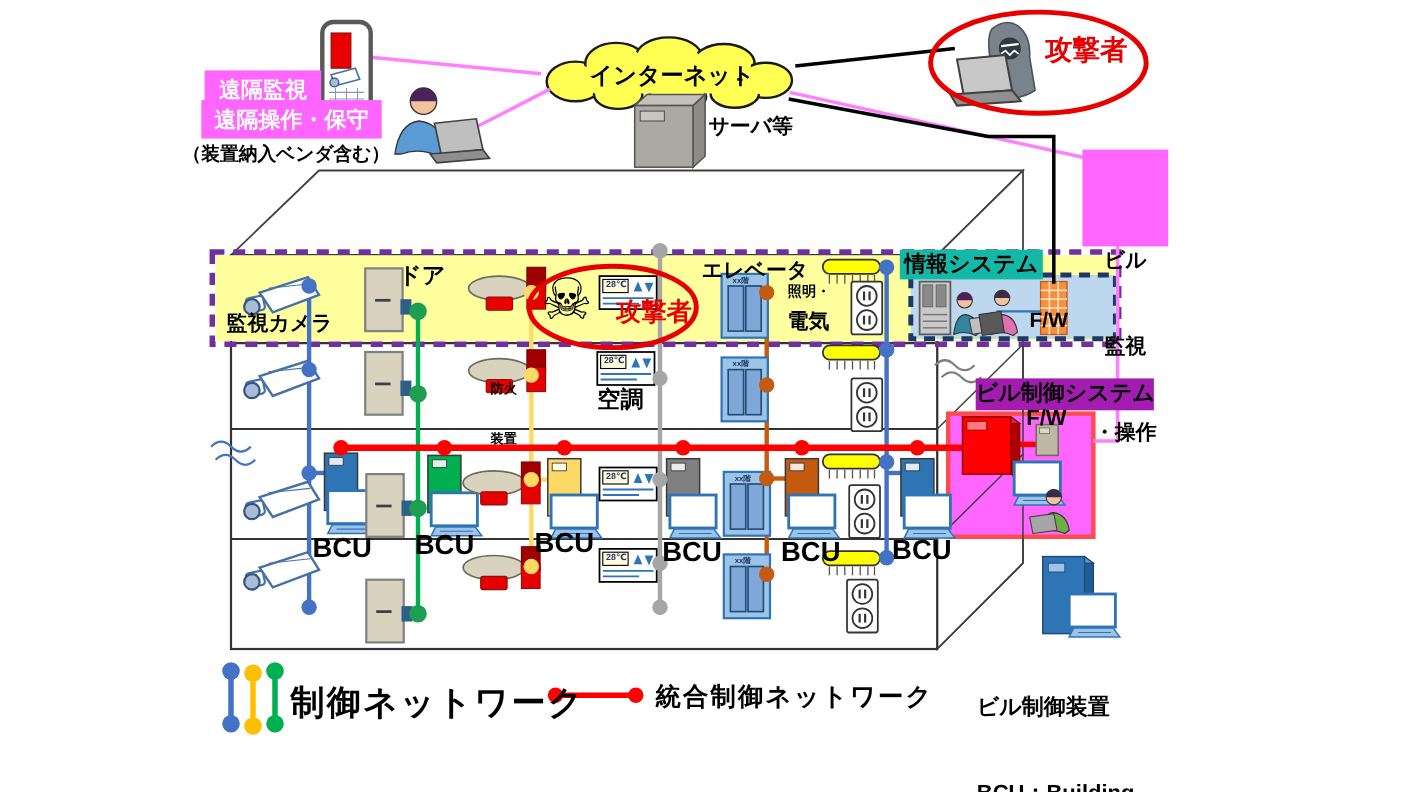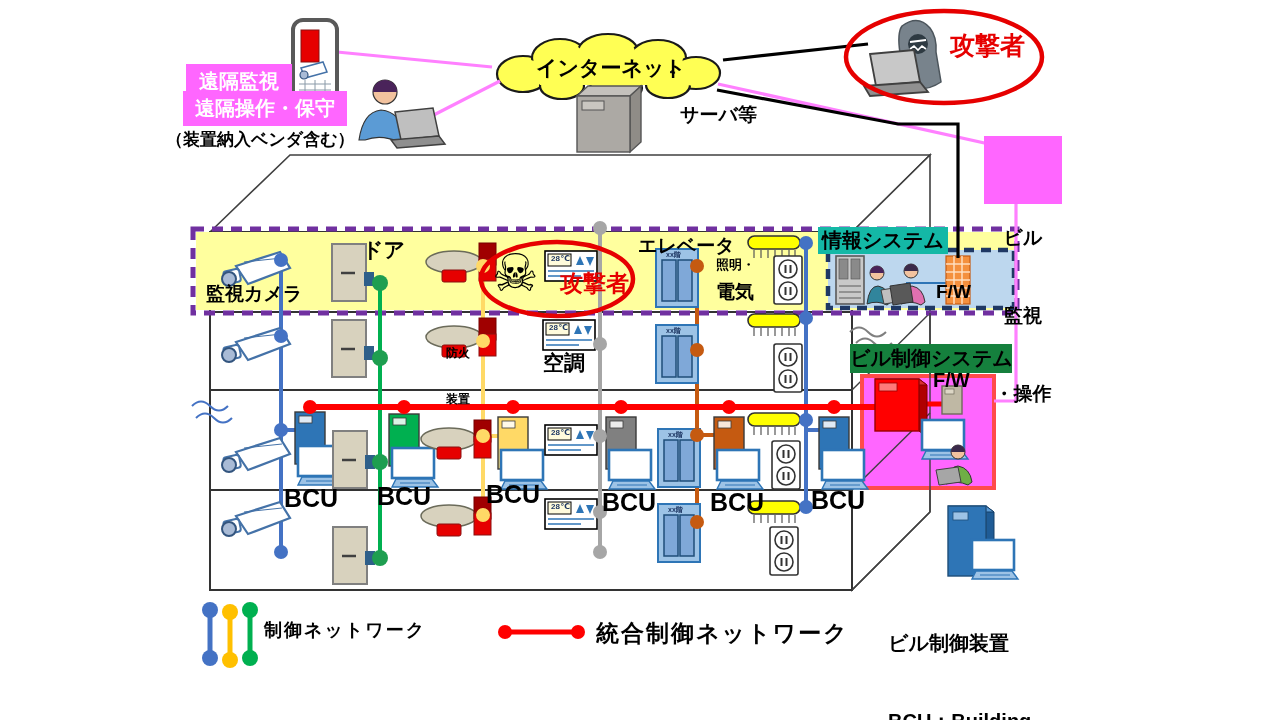--- a/index.html
+++ b/index.html
@@ -6,21 +6,21 @@
   #stage{position:relative;width:1280px;height:720px;background:#ffffff;overflow:hidden;
          font-family:"Liberation Sans","DejaVu Sans",sans-serif;}
   #diagram-svg{position:absolute;left:0;top:0;z-index:1;}
   .lbl{position:absolute;z-index:3;white-space:pre;}
   .magenta-box{background:#FF66FF;color:#ffffff;font-weight:bold;display:flex;
                align-items:center;justify-content:center;}
   .blk{color:#000;font-weight:bold;}
   .red-txt{color:#E60000;font-weight:bold;margin-left:12px;}
   .center{text-align:center;}
   .peach{background:#14b8a6;}
-  .lt-yellow{background:#15803d;}
+  .lt-yellow{background:#a21caf;margin-left:37px;}
   .serifb{font-family:"Liberation Serif","DejaVu Serif",serif;font-weight:bold;letter-spacing:2px;}
   .micro{position:absolute;z-index:4;color:#1F3864;font-weight:bold;}
   .skull{position:absolute;z-index:3;color:#000;line-height:1;}
 </style>
 </head>
 <body>
 
 <div id="stage">
 
 <svg id="diagram-svg" width="1280" height="720" viewBox="0 0 1280 720">
@@ -393,24 +393,24 @@
 
   <use href="#btower" x="948" y="506"></use>
   <use href="#mon" x="972" y="540"></use>
 </svg>
 
 <div class="lbl magenta-box" style="left:186px;top:33px;width:106px;height:34px;font-size:20px;margin-top:31px;">遠隔監視</div>
 <div class="lbl magenta-box" style="left:183px;top:91px;width:164px;height:35px;font-size:20px;">遠隔操作・保守</div>
 <div class="lbl blk" style="left:166px;top:128px;font-size:17px;">（装置納入ベンダ含む）</div>
 
 <div class="lbl blk center" style="left:532px;top:54px;width:158px;font-size:21px;">インターネット</div>
-<div class="lbl blk" style="left:680px;top:102px;font-size:19px;">サーバ等</div>
+<div class="lbl blk" style="left:644px;top:102px;font-size:19px;">サーバ等</div>
 <div class="lbl red-txt" style="left:938px;top:29px;font-size:25px;">攻撃者</div>
 
-<div class="lbl" style="left:984px;top:136px;width:78px;height:68px;background:#FF66FF;z-index:3;">
+<div class="lbl" style="left:984px;top:136px;width:78px;height:88px;background:#FF66FF;z-index:3;">
   <div class="blk center" style="font-size:19px;line-height:26px;padding-top:1px;">
     <div>ビル</div>
     <div>監視</div>
     <div>・操作</div>
   </div>
 </div>
 
 <div class="lbl blk" style="left:206px;top:281px;font-size:19px;">監視カメラ</div>
 <div class="lbl blk" style="left:362px;top:236px;font-size:21px;">ドア</div>
 <div class="skull" style="left:492px;top:247px;font-size:52px;font-family:'DejaVu Sans',sans-serif;">☠</div>
@@ -428,21 +428,21 @@
 <div class="lbl blk" style="left:284px;top:484px;font-size:25px;">BCU</div>
 <div class="lbl blk" style="left:377px;top:482px;font-size:25px;">BCU</div>
 <div class="lbl blk" style="left:486px;top:480px;font-size:25px;">BCU</div>
 <div class="lbl blk" style="left:602px;top:488px;font-size:25px;">BCU</div>
 <div class="lbl blk" style="left:710px;top:488px;font-size:25px;">BCU</div>
 <div class="lbl blk" style="left:811px;top:486px;font-size:25px;">BCU</div>
 
 <div class="lbl blk lt-yellow center" style="left:850px;top:344px;width:162px;height:29px;font-size:20px;line-height:29px;z-index:3;">ビル制御システム</div>
 <div class="lbl blk" style="left:933px;top:369px;font-size:20px;">F/W</div>
 
-<div class="lbl blk serifb" style="left:264px;top:618px;font-size:18px;text-align:right;">制御ネットワーク</div>
+<div class="lbl blk serifb" style="left:264px;top:618px;font-size:31px;text-align:right;">制御ネットワーク</div>
 <div class="lbl blk serifb" style="left:596px;top:618px;font-size:23px;">統合制御ネットワーク</div>
 
 <div class="lbl blk" style="left:888px;top:578px;font-size:20px;line-height:26px;">
   <div>ビル制御装置</div>
   <div>BCU：Building</div>
   
 </div>
 
 <span class="micro" style="left:551px;top:254px;font-size:8px;">28℃</span>
 <span class="micro" style="left:549px;top:323px;font-size:8px;">28℃</span>

